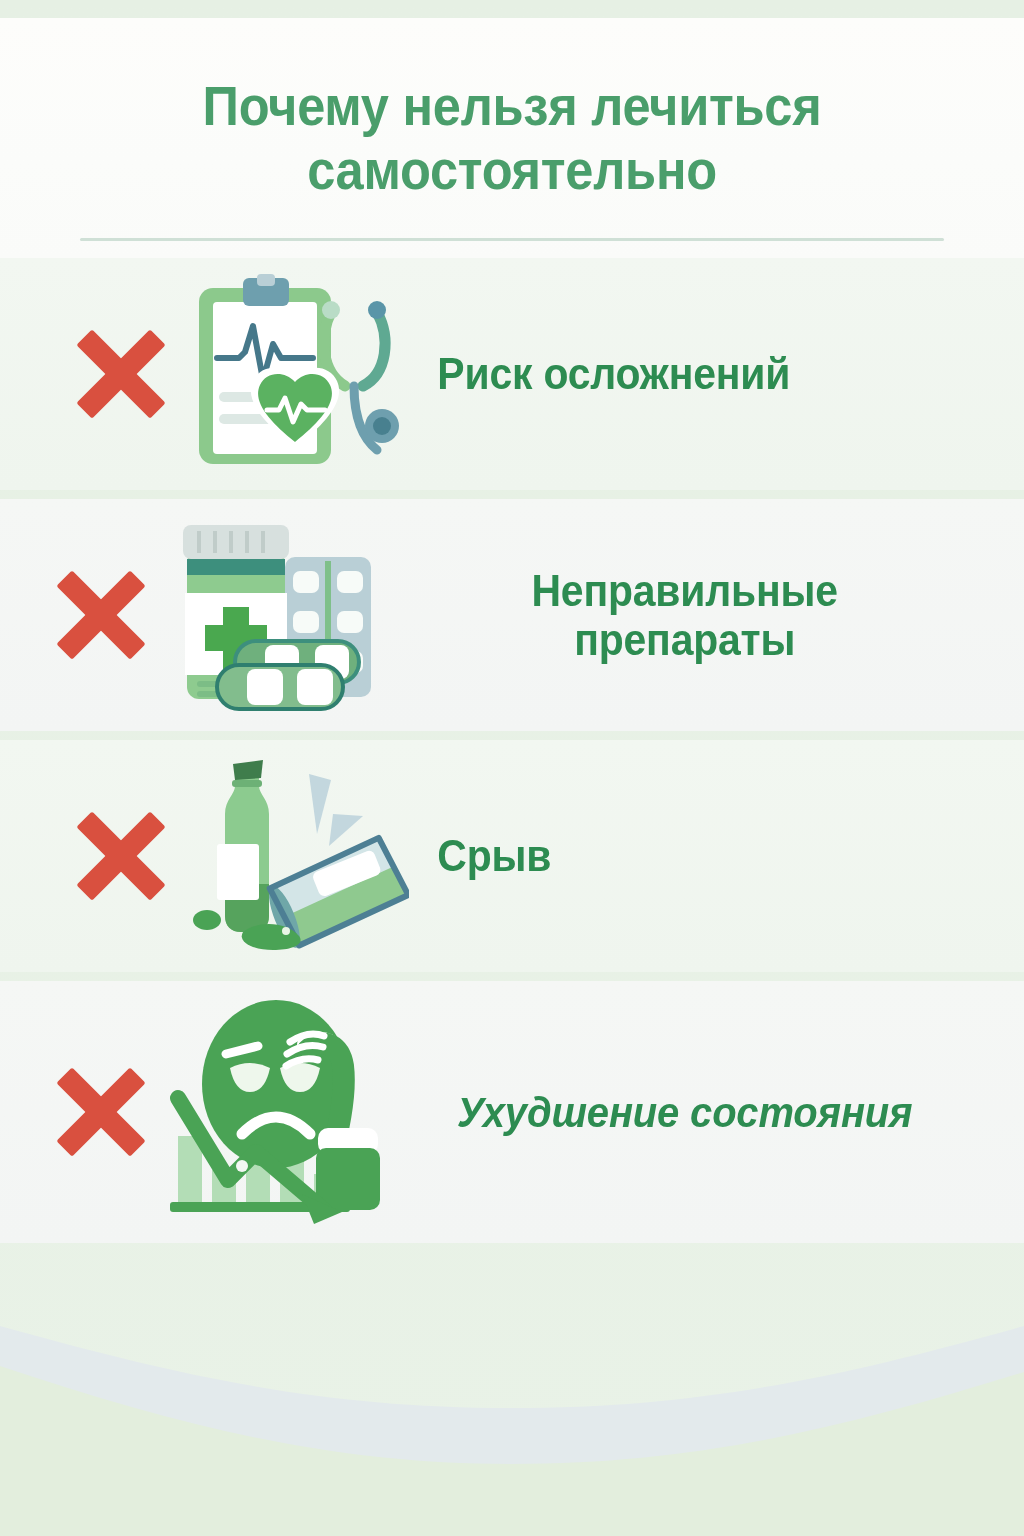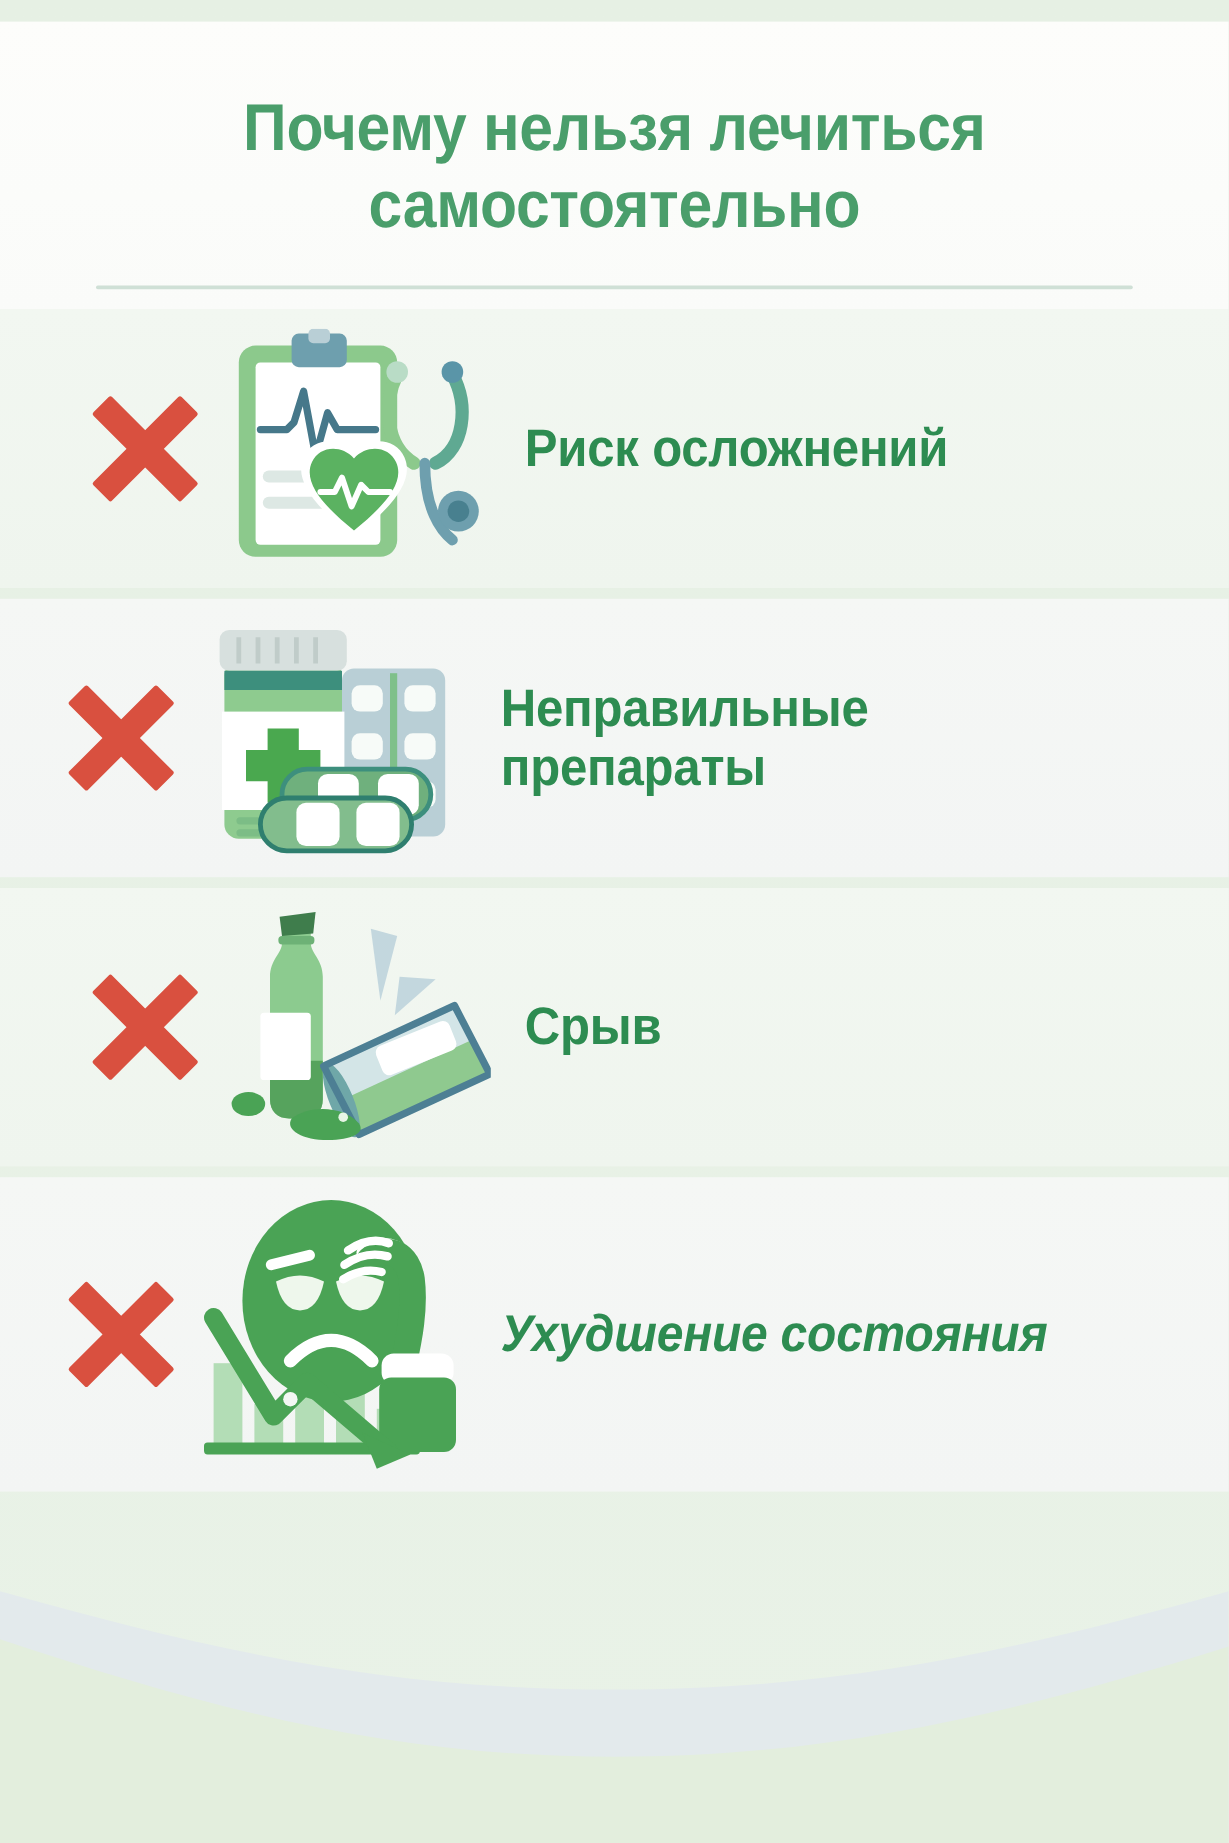--- a/index.html
+++ b/index.html
@@ -75,21 +75,21 @@
     z-index: 2;
   }
   .row {
     position: relative;
     width: 1024px;
     display: flex;
     align-items: center;
     margin-bottom: 9px;
   }
   .row.tone-green  { background: linear-gradient(180deg,#f2f7f1 0%, #eff5ee 100%); padding-left: 20px; }
-  .row.tone-gray   { background: linear-gradient(180deg,#f5f7f5 0%, #f3f5f4 100%); }
+  .row.tone-gray   { background: linear-gradient(180deg,#f5f7f5 0%, #f3f5f4 100%); text-align: center; }
 
   .row-1 { height: 232px; }
   .row-2 { height: 232px; }
   .row-3 { height: 232px; }
   .row-4 { height: 262px; font-style: italic; }
 
   .cross {
     position: relative;
     flex: 0 0 auto;
     width: 92px;

